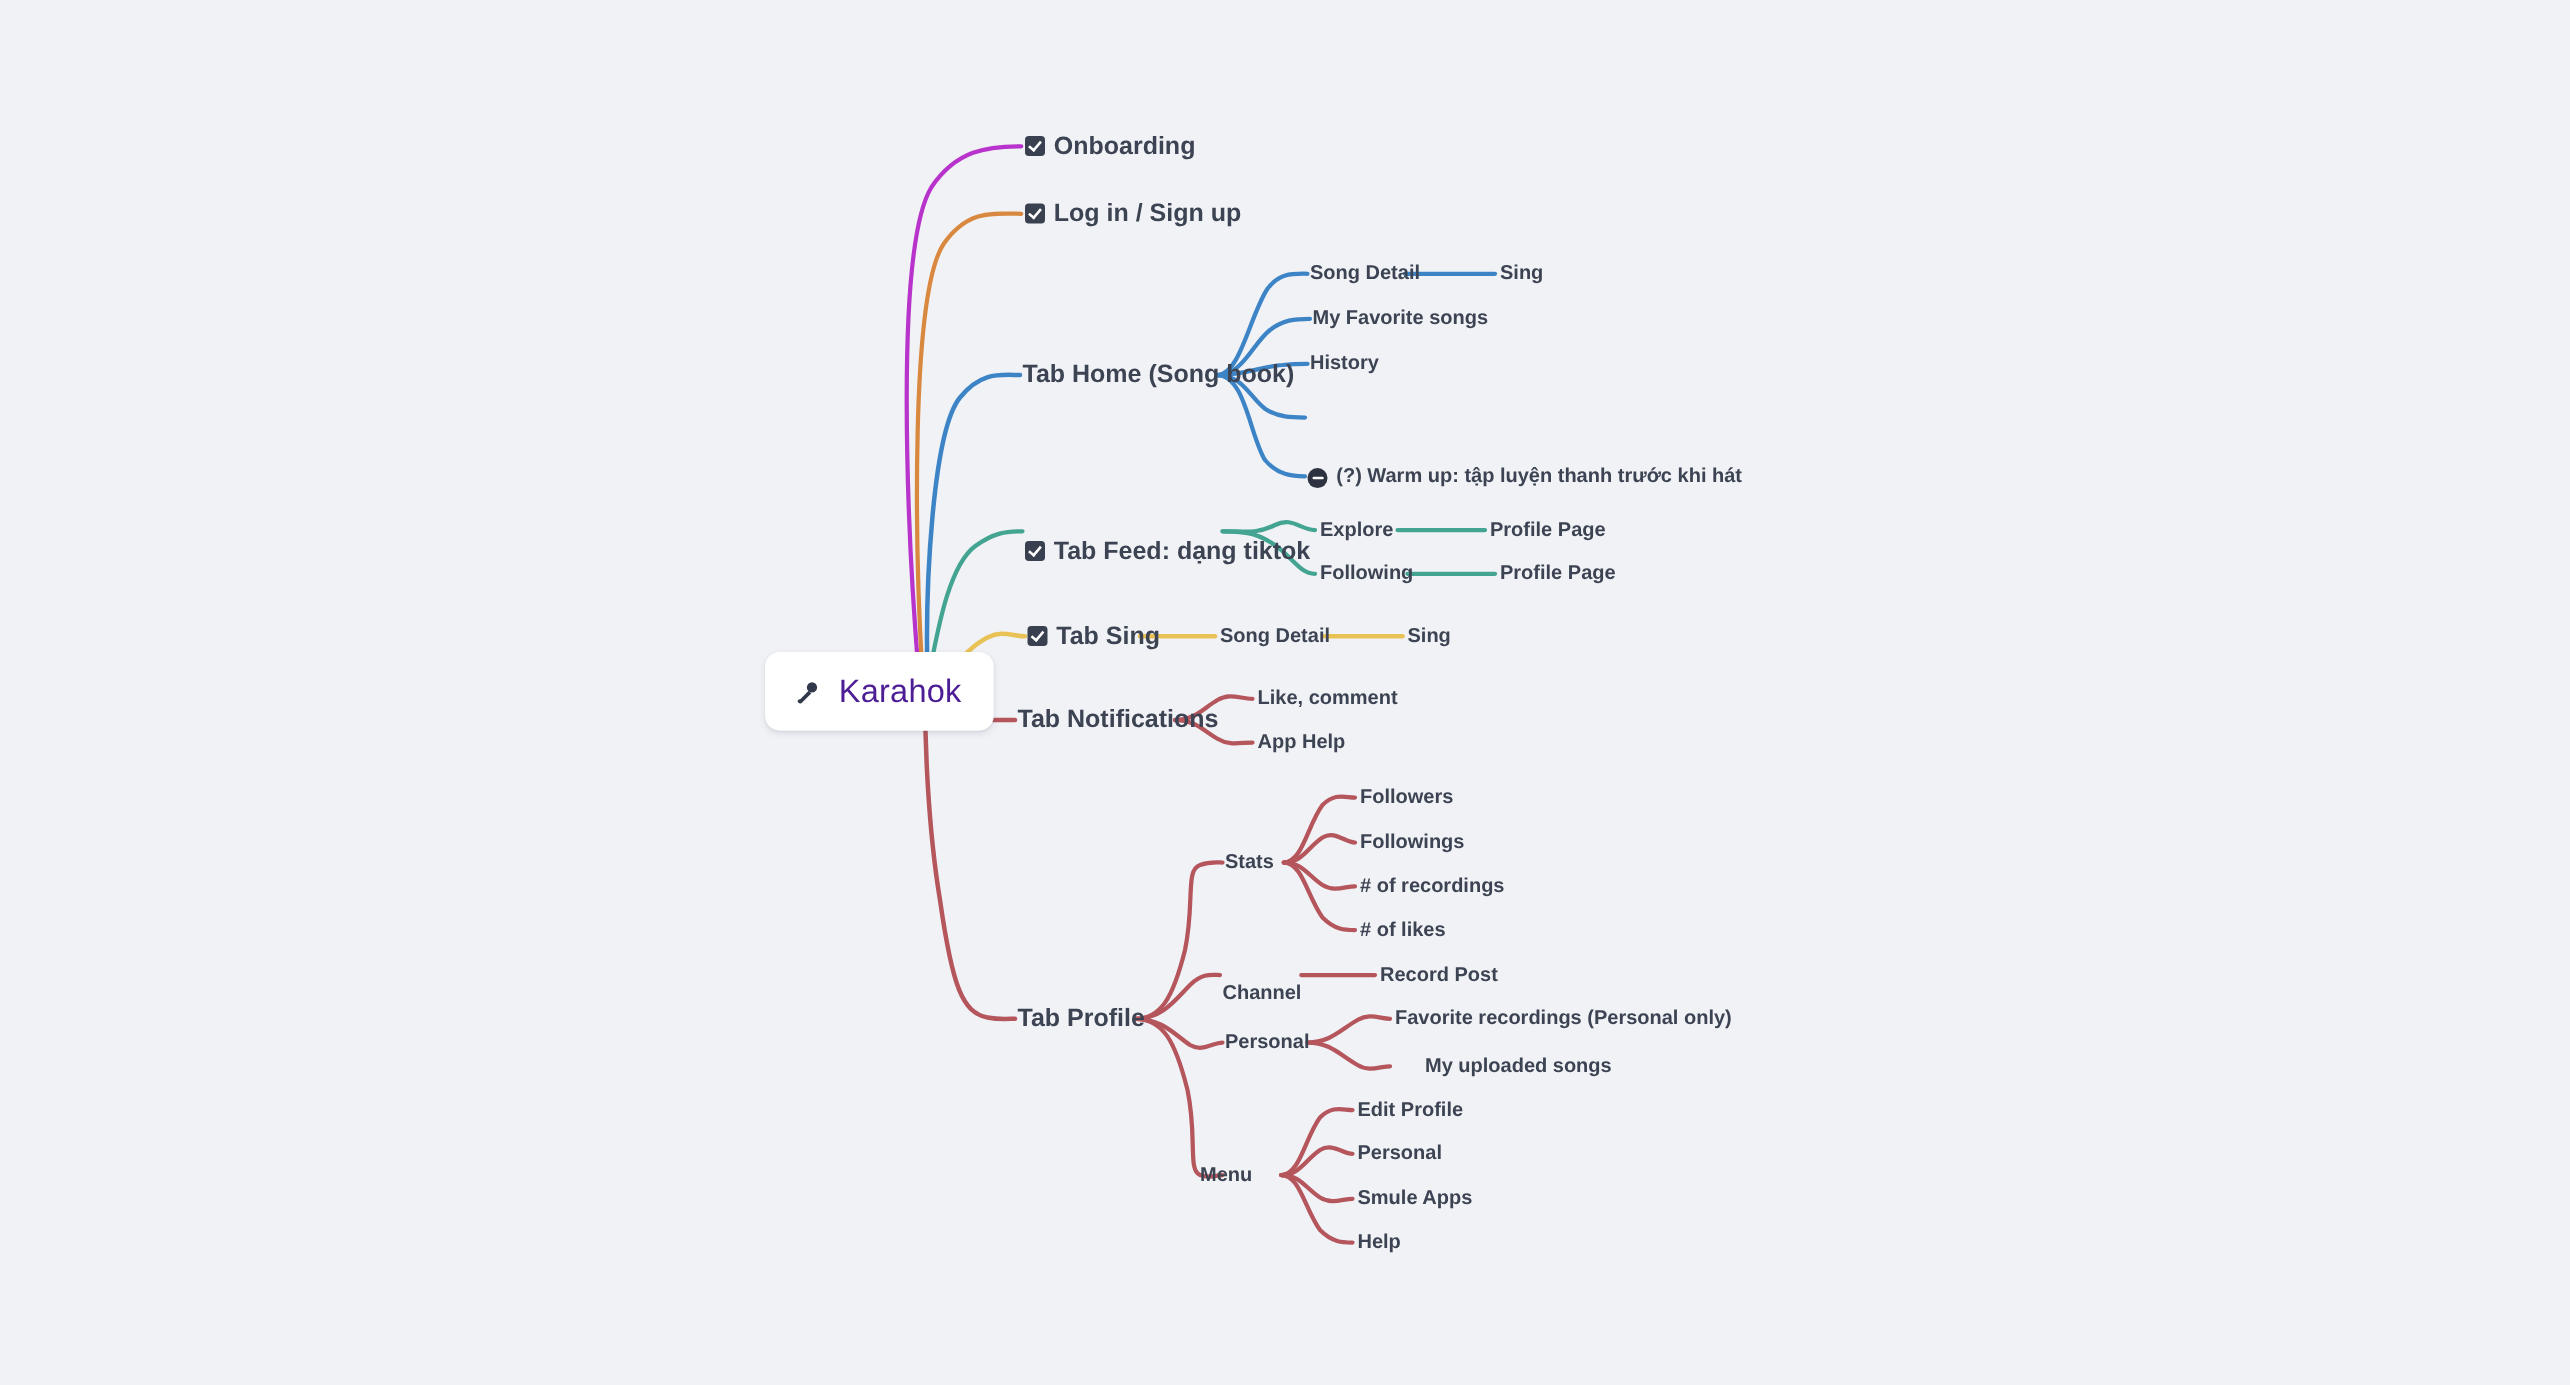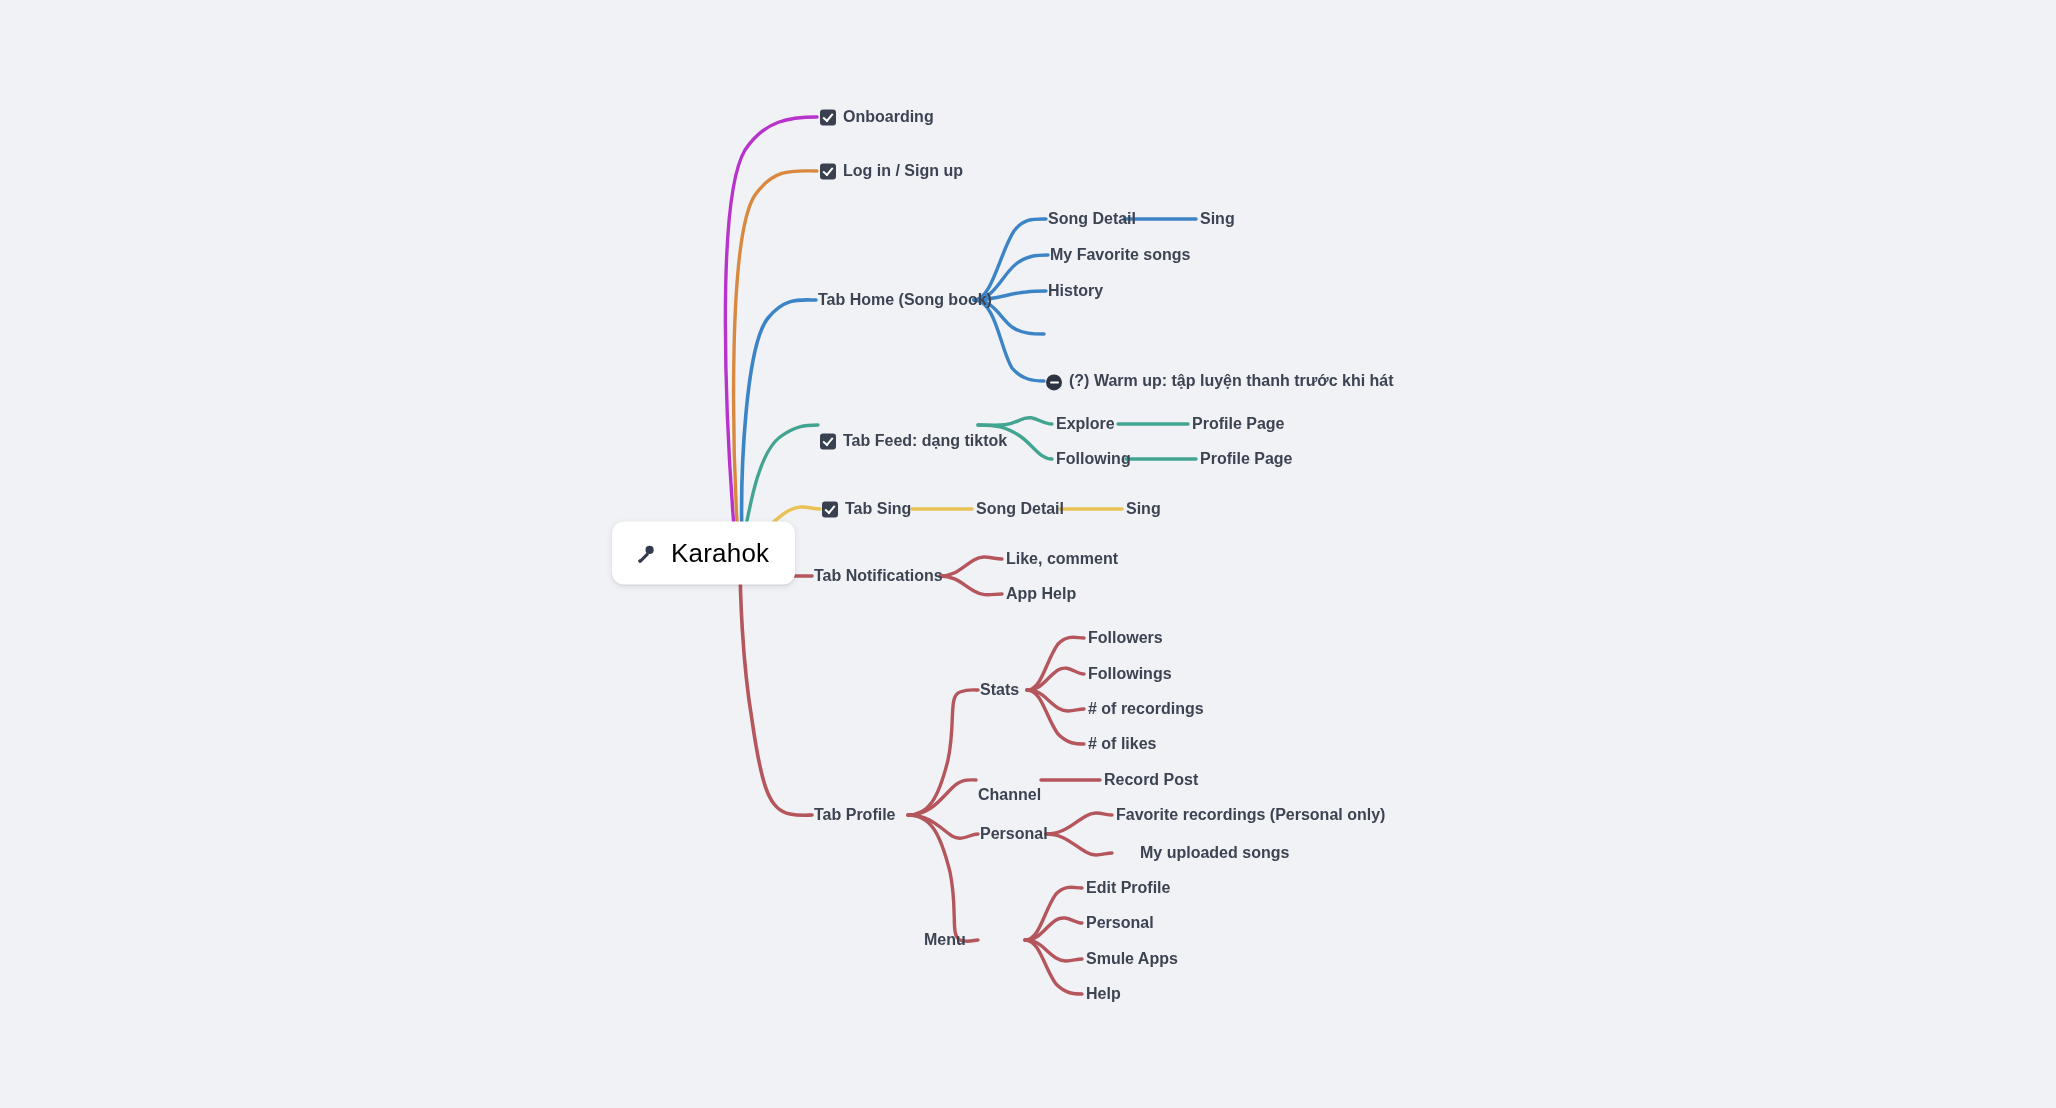--- a/index.html
+++ b/index.html
@@ -50,26 +50,26 @@
     background: #ffffff;
     border-radius: 12px;
     box-shadow: 0 2px 6px rgba(40,50,70,.10), 0 1px 2px rgba(40,50,70,.07);
     padding: 16px 26px 16px 22px;
     display: flex;
     align-items: center;
     gap: 13px;
   }
   .root-node .root-label {
     font-size: 26px;
-    color: #000000;
+    color: #4c1d95;
     letter-spacing: .2px;
   }
 
   
-  .lvl1 { font-size: 16px; font-weight: 700; }
+  .lvl1 { font-size: 20px; font-weight: 700; }
   
   .lvl2 { font-size: 16px; font-weight: 700; }
   .lvl3 { font-size: 16px; font-weight: 700; }
 
   .node.multiline {
     white-space: normal;
     align-items: flex-start;
   }
   .node.multiline .label { display: block; max-width: 460px; }
 
@@ -297,21 +297,21 @@
   <div class="node lvl2" style="left:980px; top:834px;">
     <span class="label">Personal</span>
   </div>
   <div class="node lvl3" style="left:1116px; top:815px;">
     <span class="label">Favorite recordings (Personal only)</span>
   </div>
   <div class="node lvl3" style="left:1140px; top:853px;">
     <span class="label">My uploaded songs</span>
   </div>
 
-  <div class="node lvl2" style="left:924px; top:940px;">
+  <div class="node lvl2" style="left:960px; top:940px;">
     <span class="label">Menu</span>
   </div>
   <div class="node lvl3" style="left:1086px; top:888px;">
     <span class="label">Edit Profile</span>
   </div>
   <div class="node lvl3" style="left:1086px; top:923px;">
     <span class="label">Personal</span>
   </div>
   <div class="node lvl3" style="left:1086px; top:959px;">
     <span class="label">Smule Apps</span>

